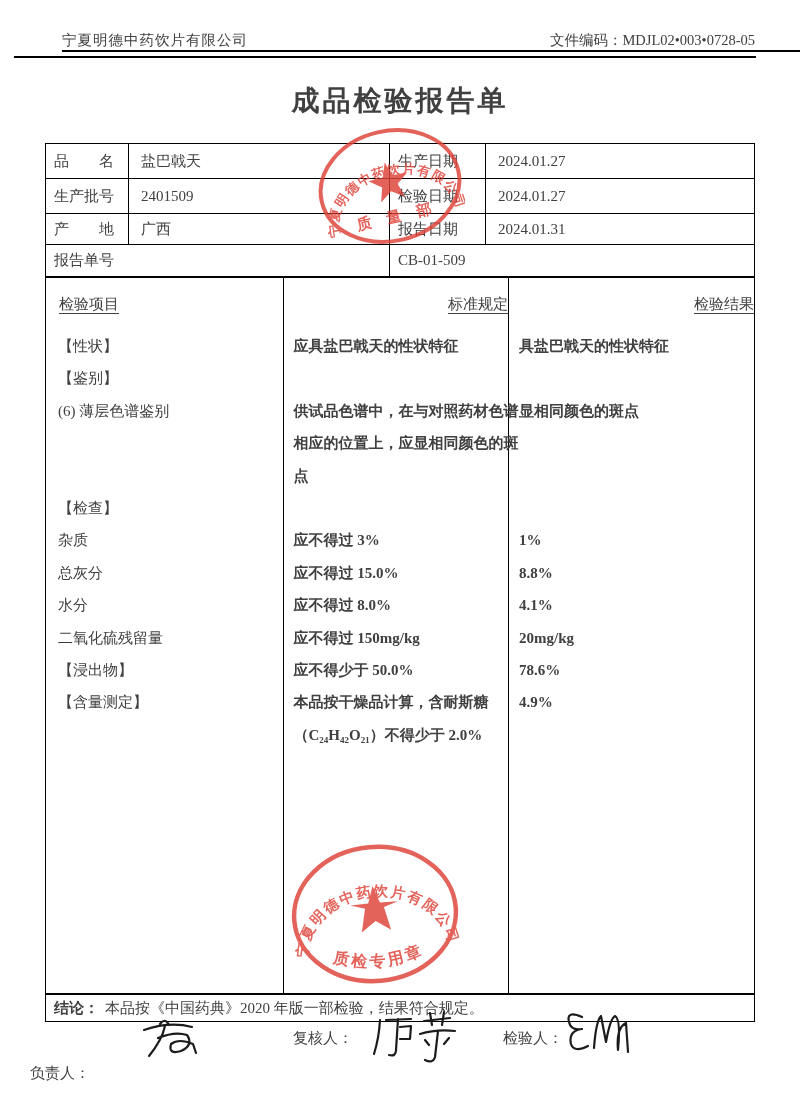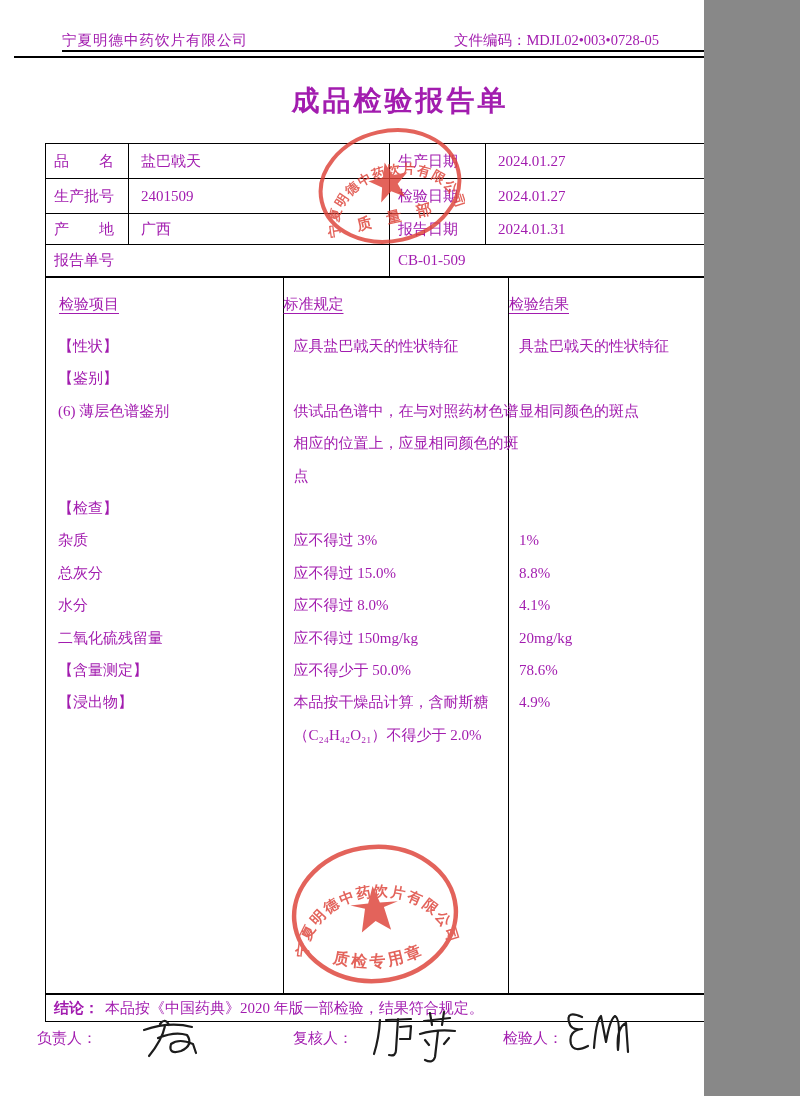--- a/index.html
+++ b/index.html
@@ -1,21 +1,21 @@
 <!DOCTYPE html>
 <html><head>
 <meta charset="utf-8">
 <style>
   html,body { margin:0; padding:0; background:#888; }
   #page {
     position: relative;
-    width: 704px; height: 1096px;
+    width: 800px; height: 1096px;
     background: #ffffff;
     font-family: "Liberation Serif", "DejaVu Serif", serif;
-    font-size: 15px; color: #a21caf;
+    font-size: 15px; color: #404040;
     overflow: hidden;
   }
   .abs { position: absolute; }
 
   
   #company-name { left:62px; top:31px; font-size:14.5px; letter-spacing:1px; }
   #doc-code { right:45px; top:31px; font-size:14.5px; }
   #header-rule-1 { left:62px; top:50px; width:738px; height:1.5px; background:#000; }
   #header-rule-2 { left:14px; top:56px; width:742px; height:1.5px; background:#000; }
 
@@ -46,36 +46,36 @@
     border:1.5px solid #000; box-sizing:border-box;
     display:flex;
   }
   .mcol { box-sizing:border-box; }
   #mcol-item { width:237.5px; border-right:1.5px solid #000; }
   #mcol-standard { width:225.5px; border-right:1.5px solid #000; }
   #mcol-result { flex:1; }
   .mcol-head { height:52px; display:flex; align-items:center; }
   .mcol-head .hd { text-decoration:underline; text-underline-offset:4px; }
   #mcol-item .mcol-head { padding-left:13px; }
-  #mcol-standard .mcol-head, #mcol-result .mcol-head { justify-content:flex-start; }
+  #mcol-standard .mcol-head, #mcol-result .mcol-head { justify-content:flex-end; }
   .mlines { padding-left:12px; padding-right:20px; }
-  #mcol-standard .mlines, #mcol-result .mlines { padding-left:10px; }
+  #mcol-standard .mlines, #mcol-result .mlines { padding-left:10px;font-weight:bold; }
   .tline { height:32.4px; line-height:32.4px; white-space:nowrap; overflow:visible; }
 
   
   #conclusion-row {
     left:45px; top:994px; width:710px; height:28px;
     border:1.5px solid #000; box-sizing:border-box;
     display:flex; align-items:center; padding-left:8px;text-align:right;
   }
   #conclusion-label { font-weight:bold; margin-right:6px; }
 
   
   .sig-label { top:1029px; font-size:15px; }
-  #resp-label { left:37px; }
+  #resp-label { left:30px;margin-top:35px; }
   #review-label { left:293px; }
   #inspect-label { left:503px; }
   .sig-svg { stroke:#1c1c1c; fill:none; stroke-width:2.2; stroke-linecap:round; stroke-linejoin:round; }
 
   
   .stamp { opacity:0.82; }
   .stamp text { font-family:"Liberation Serif","DejaVu Serif",serif; font-weight:bold; }
 </style>
 </head>
 <body>
@@ -118,22 +118,22 @@
           <div class="tline">【性状】</div>
           <div class="tline">【鉴别】</div>
           <div class="tline">(6) 薄层色谱鉴别</div>
           <div class="tline"></div>
           <div class="tline"></div>
           <div class="tline">【检查】</div>
           <div class="tline">杂质</div>
           <div class="tline">总灰分</div>
           <div class="tline">水分</div>
           <div class="tline">二氧化硫残留量</div>
+          <div class="tline">【浸出物】</div>
           <div class="tline">【含量测定】</div>
-          <div class="tline">【浸出物】</div>
           <div class="tline"></div>
         </div>
     </div>
     <div class="mcol" id="mcol-standard">
       <div class="mcol-head">
           <span class="hd">标准规定</span>
         </div>
       <div class="mlines">
           <div class="tline">应具盐巴戟天的性状特征</div>
           <div class="tline"></div>

